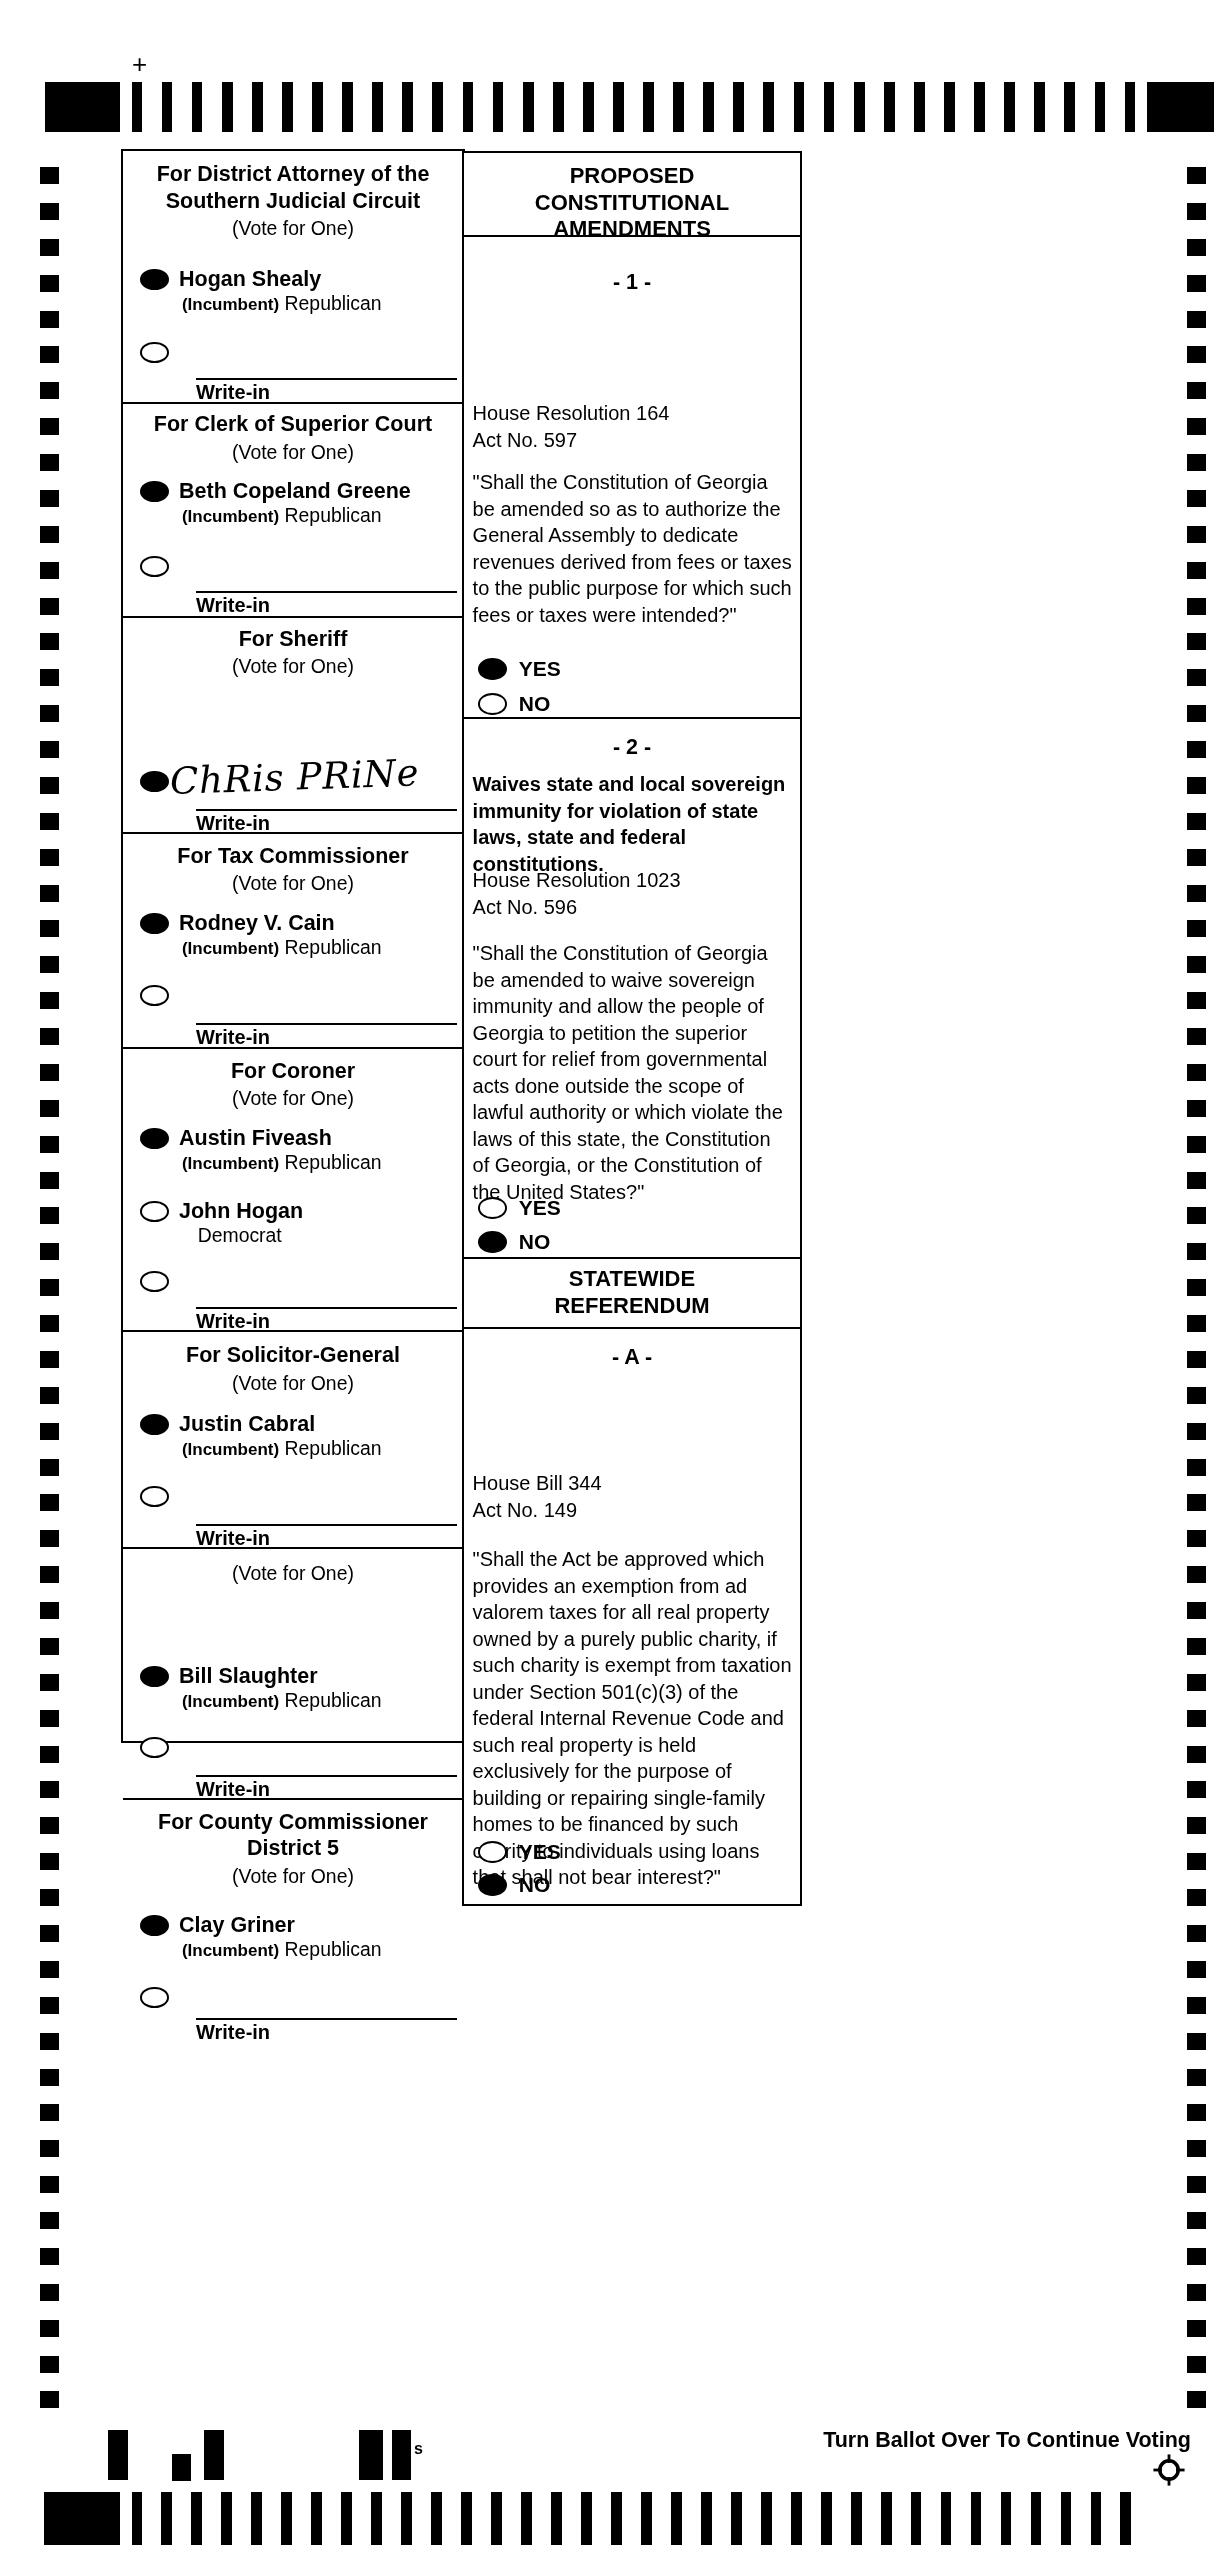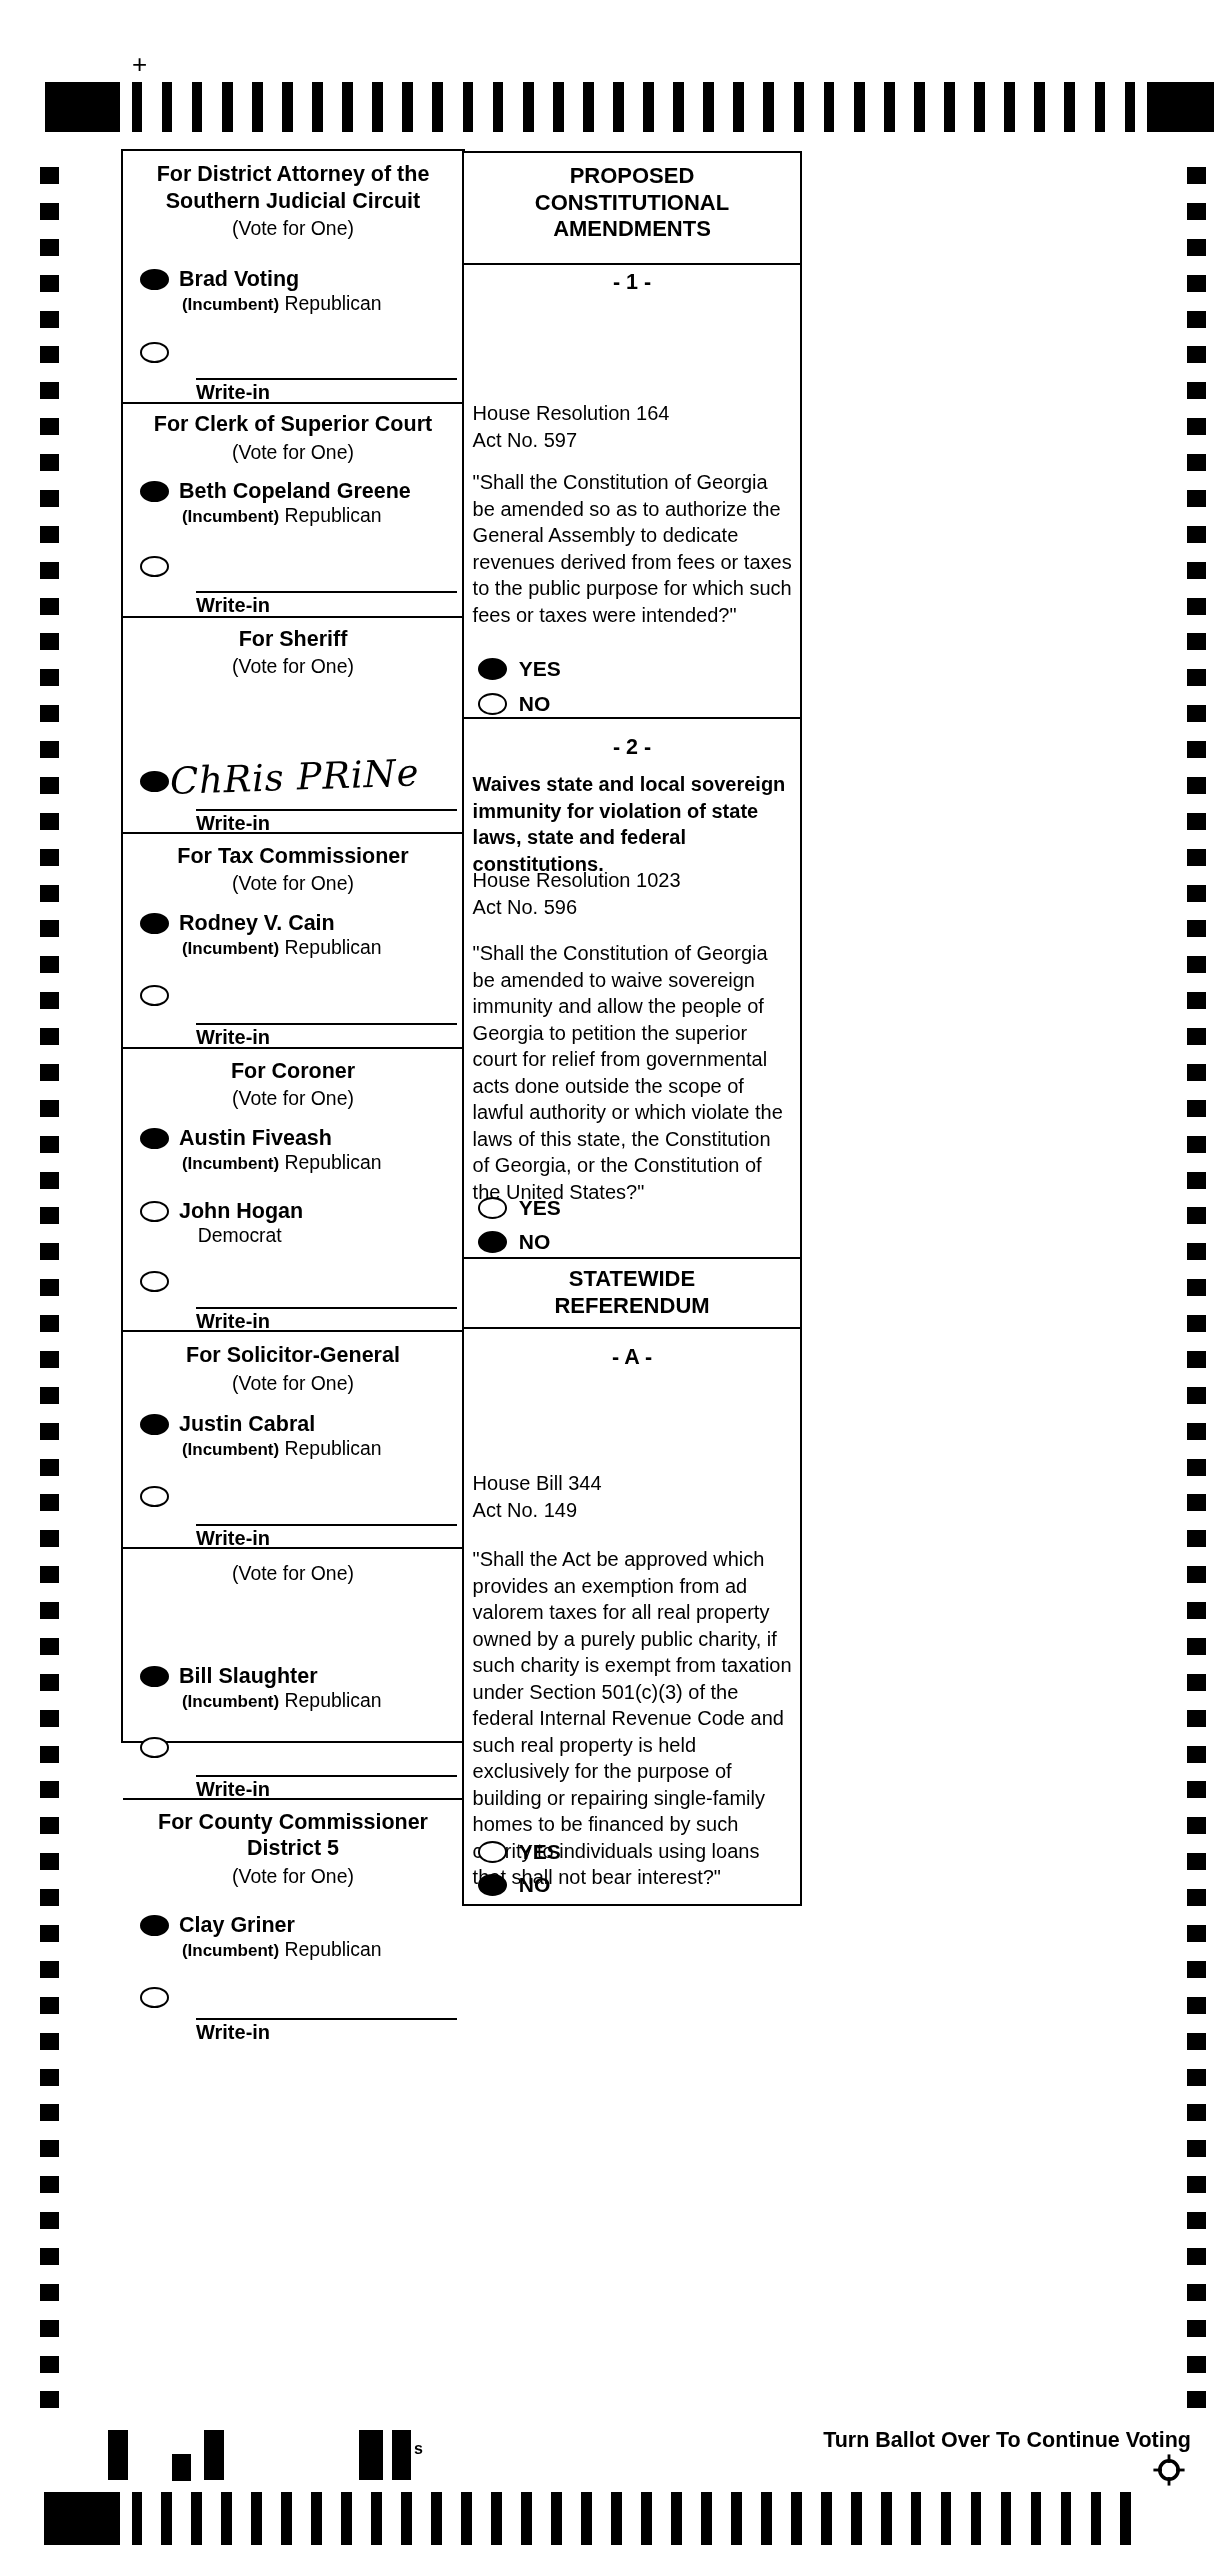--- a/index.html
+++ b/index.html
@@ -245,21 +245,21 @@
       <div class="c-head" style="top:10px">
         <div class="c-title">
           <div>For District Attorney of the</div>
           <div>Southern Judicial Circuit</div>
         </div>
         <div class="vote-for">(Vote for One)</div>
       </div>
       <div class="cand" style="top:115px">
         <span class="bubble filled"></span>
         <span>
-          <span class="cand-name">Brad Voting</span>
+          <span class="cand-name">Hogan Shealy</span>
           <div class="cand-sub"><span class="inc">(Incumbent)</span> <span>Republican</span></div>
         </span>
       </div>
       <div class="cand" style="top:188px">
         <span class="bubble"></span>
       </div>
       <div class="writein" style="top:227px">
         <div class="wline"></div>
         <div class="wlabel">Write-in</div>
       </div>
@@ -421,21 +421,21 @@
       </div>
       <div class="writein" style="top:218px">
         <div class="wline"></div>
         <div class="wlabel">Write-in</div>
       </div>
     </div>
   </div>
 
   <div id="right-box" class="bbox">
 
-    <div class="m-sec" style="top:0;height:112px">
+    <div class="m-sec" style="top:0;height:84px">
       <div class="m-htxt" style="top:10px">
         <div>PROPOSED</div>
         <div>CONSTITUTIONAL</div>
         <div>AMENDMENTS</div>
       </div>
     </div>
 
     <div class="m-sec" style="top:101px;height:465px">
       <div class="m-number" style="top:16px">- 1 -</div>
       <div class="m-refs" style="top:146px">

